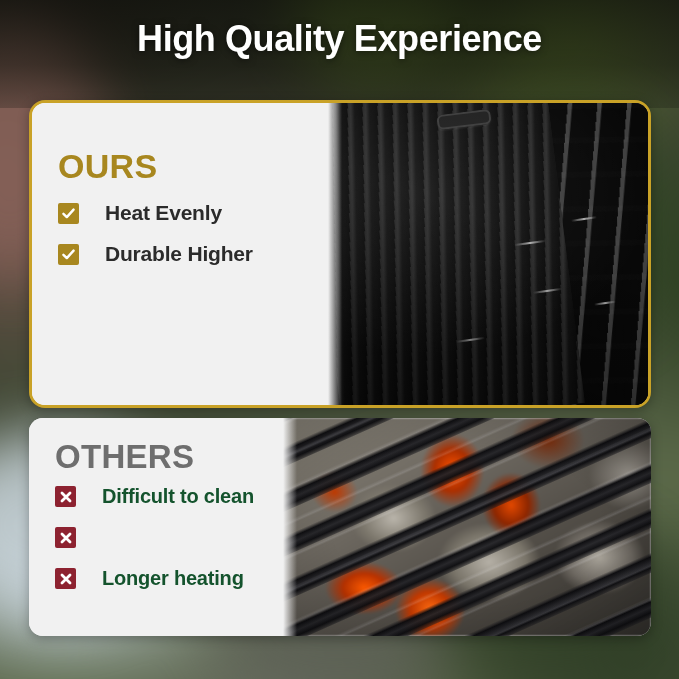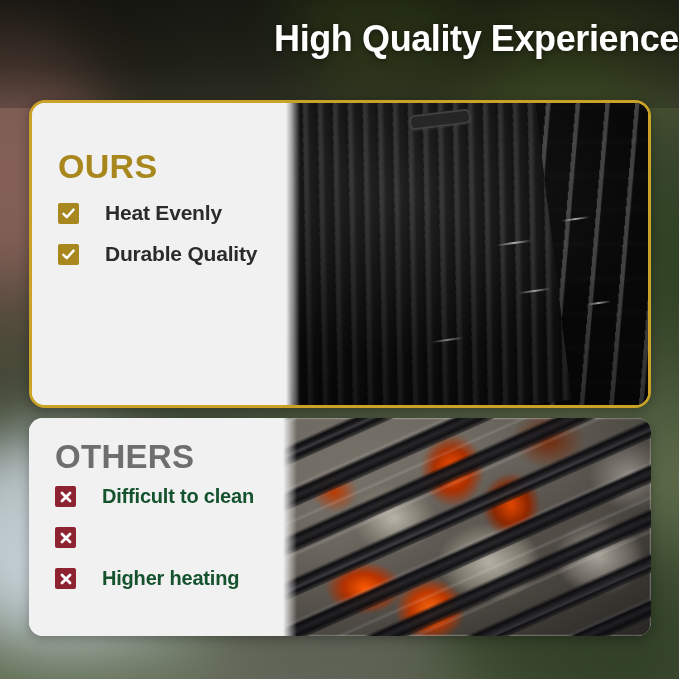--- a/index.html
+++ b/index.html
@@ -55,21 +55,21 @@
     position: absolute;
     border-radius: 50%;
   }
 
   
   .title {
     position: absolute;
     top: 18px;
     left: 0;
     width: 679px;
-    text-align: right;
+    text-align: center;
     color: #ffffff;
     font-size: 36px;
     font-weight: bold;
     letter-spacing: -0.4px;
     text-shadow: 0 1px 7px rgba(0,0,0,.55);
   }
 
   
   .panel {
     position: absolute;
@@ -97,21 +97,21 @@
     box-shadow: 0 3px 12px rgba(0,0,0,.30);
   }
 
   .card {
     position: relative;
     z-index: 2;
     background: #f1f1f1;
     flex: 0 0 auto;
     box-sizing: border-box;
   }
-  .panel-ours .card { width: 254px; padding: 46px 0 0 26px; }
+  .panel-ours .card { width: 296px; padding: 46px 0 0 26px; }
   .panel-others .card { width: 254px; padding: 22px 0 0 26px; }
 
   .media {
     position: relative;
     flex: 1 1 auto;
     overflow: hidden;
   }
 
   .head {
     font-size: 34px;
@@ -314,21 +314,21 @@
             </svg>
           </span>
           <span class="item-text-ours">Heat Evenly</span>
         </li>
         <li>
           <span class="mark mark-check">
             <svg width="15" height="15" viewBox="0 0 16 16" aria-hidden="true">
               <path d="M2.6 8.3 L6.2 11.8 L13.4 3.9" fill="none" stroke="#ffffff" stroke-width="2.6" stroke-linecap="round" stroke-linejoin="round"></path>
             </svg>
           </span>
-          <span class="item-text-ours">Durable Quality</span>
+          <span class="item-text-ours">Durable Higher</span>
         </li>
       </ul>
     </div>
 
     <div class="media">
       <div class="griddle">
         <div class="grate"></div>
         <div class="grate-mask"></div>
         <div class="griddle-plate"></div>
         <div class="griddle-handle"></div>
@@ -361,21 +361,21 @@
               <path d="M3.4 3.4 L12.6 12.6 M12.6 3.4 L3.4 12.6" fill="none" stroke="#ffffff" stroke-width="3.2" stroke-linecap="round"></path>
             </svg>
           </span>
         </li>
         <li>
           <span class="mark mark-x">
             <svg width="14" height="14" viewBox="0 0 16 16" aria-hidden="true">
               <path d="M3.4 3.4 L12.6 12.6 M12.6 3.4 L3.4 12.6" fill="none" stroke="#ffffff" stroke-width="3.2" stroke-linecap="round"></path>
             </svg>
           </span>
-          <span class="item-text-others">Higher heating</span>
+          <span class="item-text-others">Longer heating</span>
         </li>
       </ul>
     </div>
 
     <div class="media">
       <div class="coals"></div>
       <div class="rods"></div>
       <div class="rods-grit"></div>
       <div class="others-vig"></div>
       <div class="edge-soft"></div>

